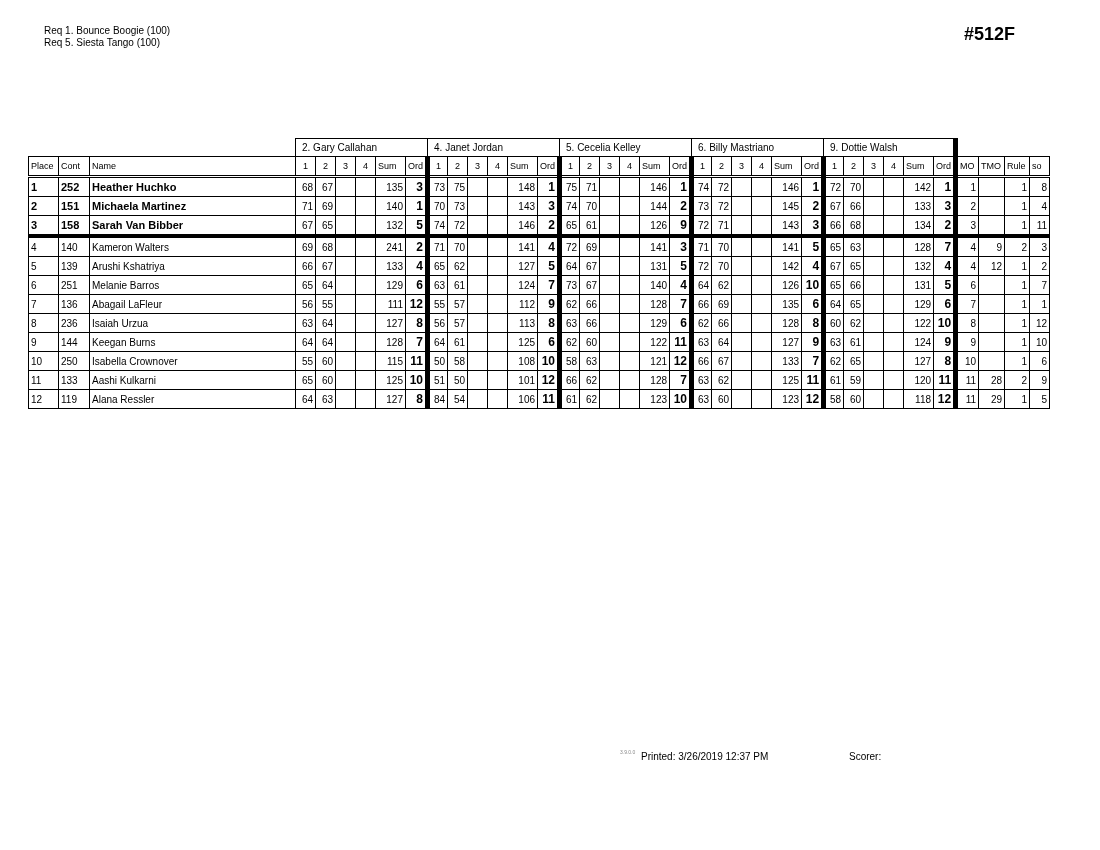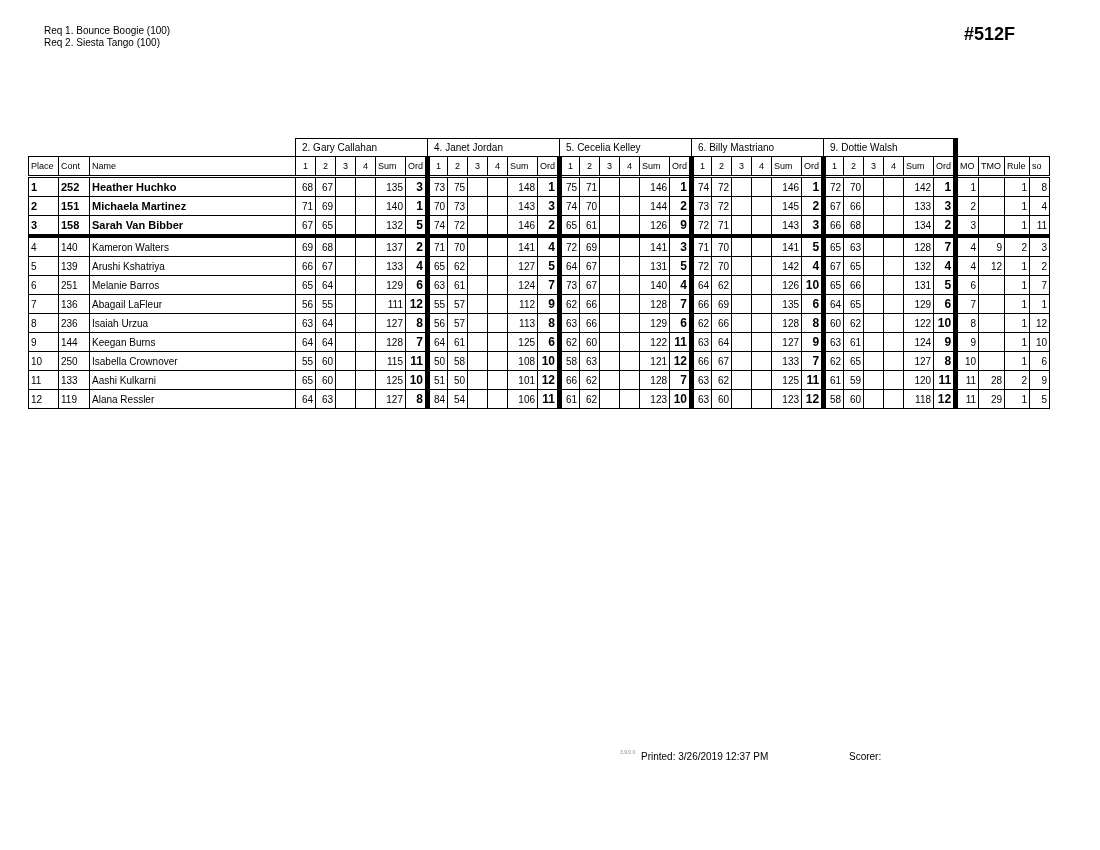--- a/index.html
+++ b/index.html
@@ -28,21 +28,21 @@
   td.ct { text-align:left; }
 
   .footer { position:absolute; top:751px; font-size:10px; }
   .ver { position:absolute; left:620px; top:749px; font-size:5px; color:#888; }
 </style>
 </head>
 <body>
 
 <div class="req">
   <div>Req  1.  Bounce Boogie (100)</div>
-  <div>Req  2.  Siesta Tango (100)</div>
+  <div>Req  5.  Siesta Tango (100)</div>
 </div>
 
 <div class="hdr">
 </div>
 
 <div class="evnum">#512F</div>
 
 <table class="grid" id="grid">
   <colgroup>
     <col style="width:30px">
@@ -250,21 +250,21 @@
         <td class="num">11</td>
       </tr>
       <tr class="">
         <td class="pl">4</td>
         <td class="ct">140</td>
         <td class="nm">Kameron Walters</td>
         <td class="num">69</td>
         <td class="num">68</td>
         <td class="num"></td>
         <td class="num"></td>
-        <td class="num">137</td>
+        <td class="num">241</td>
         <td class="ord">2</td>
         <td class="num">71</td>
         <td class="num">70</td>
         <td class="num"></td>
         <td class="num"></td>
         <td class="num">141</td>
         <td class="ord">4</td>
         <td class="num">72</td>
         <td class="num">69</td>
         <td class="num"></td>

